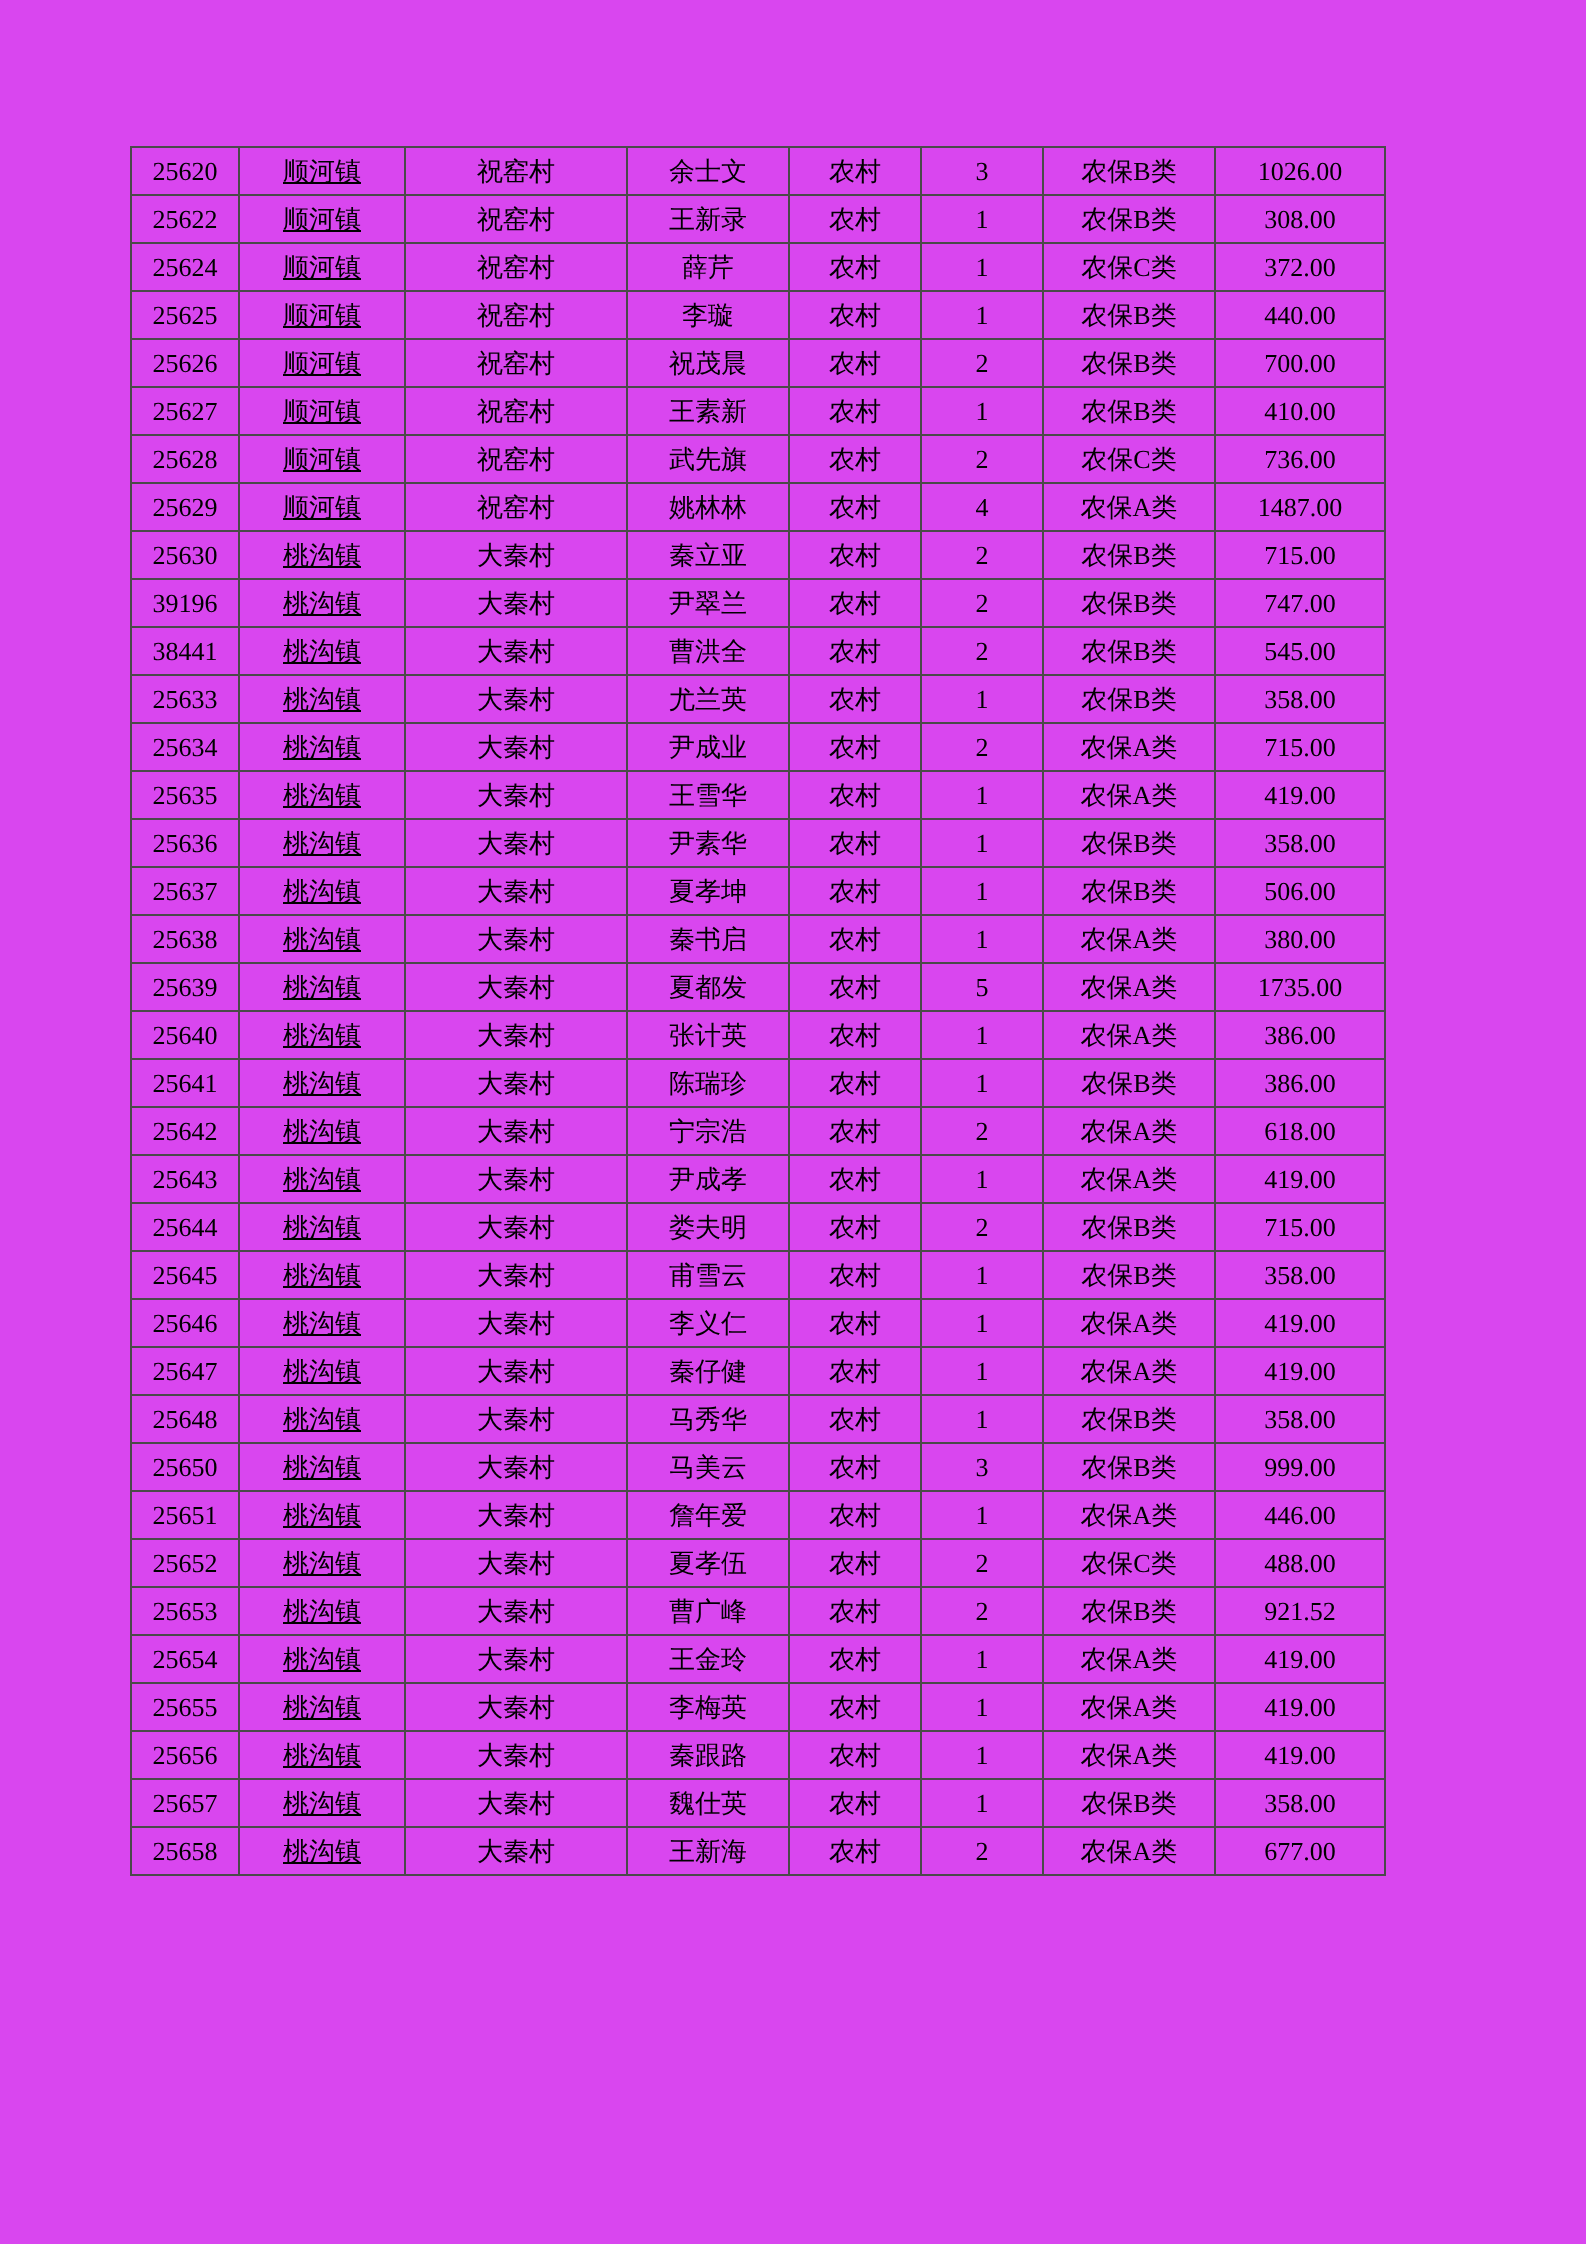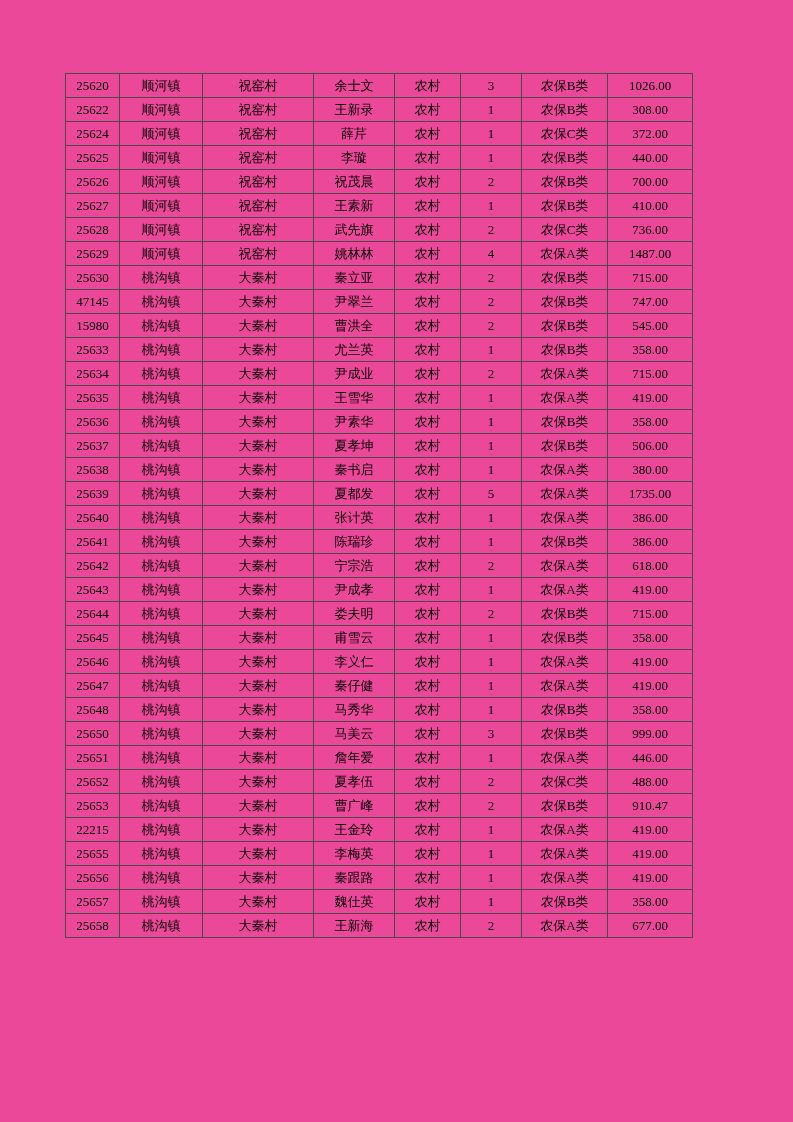--- a/index.html
+++ b/index.html
@@ -1,20 +1,20 @@
 <!DOCTYPE html>
 <html><head>
 <meta charset="utf-8">
 <style>
   html,body{margin:0;padding:0;background:#ffffff;}
   .page{
     position:relative;
     width:793px;
     height:1122px;
-    background:#ec4899;
+    background:#d946ef;
     font-family:"Liberation Serif","DejaVu Serif",serif;
     color:#000000;
     overflow:hidden;
   }
   table.grid{
     position:absolute;
     left:65px;
     top:73px;
     width:619px;
     border-collapse:collapse;
@@ -24,21 +24,21 @@
     border:1px solid #4a4a4a;
     height:23px;
     font-size:13px;
     line-height:23px;
     padding:0;
     text-align:center;
     white-space:nowrap;
     overflow:hidden;
   }
   td.col-0{width:53px;}
-  td.col-1{width:82px;}
+  td.col-1{width:82px;text-decoration:underline;}
   td.col-2{width:110px;}
   td.col-3{width:80px;}
   td.col-4{width:65px;}
   td.col-5{width:60px;}
   td.col-6{width:85px;margin-top:39px;}
   td.col-7{width:84px;text-align:right;padding-right:22px;}
 </style>
 </head>
 <body>
 
@@ -129,31 +129,31 @@
           <td class="col-0">25630</td>
           <td class="col-1">桃沟镇</td>
           <td class="col-2">大秦村</td>
           <td class="col-3">秦立亚</td>
           <td class="col-4">农村</td>
           <td class="col-5">2</td>
           <td class="col-6">农保B类</td>
           <td class="col-7">715.00</td>
         </tr>
         <tr>
-          <td class="col-0">47145</td>
+          <td class="col-0">39196</td>
           <td class="col-1">桃沟镇</td>
           <td class="col-2">大秦村</td>
           <td class="col-3">尹翠兰</td>
           <td class="col-4">农村</td>
           <td class="col-5">2</td>
           <td class="col-6">农保B类</td>
           <td class="col-7">747.00</td>
         </tr>
         <tr>
-          <td class="col-0">15980</td>
+          <td class="col-0">38441</td>
           <td class="col-1">桃沟镇</td>
           <td class="col-2">大秦村</td>
           <td class="col-3">曹洪全</td>
           <td class="col-4">农村</td>
           <td class="col-5">2</td>
           <td class="col-6">农保B类</td>
           <td class="col-7">545.00</td>
         </tr>
         <tr>
           <td class="col-0">25633</td>
@@ -346,24 +346,24 @@
           <td class="col-7">488.00</td>
         </tr>
         <tr>
           <td class="col-0">25653</td>
           <td class="col-1">桃沟镇</td>
           <td class="col-2">大秦村</td>
           <td class="col-3">曹广峰</td>
           <td class="col-4">农村</td>
           <td class="col-5">2</td>
           <td class="col-6">农保B类</td>
-          <td class="col-7">910.47</td>
-        </tr>
-        <tr>
-          <td class="col-0">22215</td>
+          <td class="col-7">921.52</td>
+        </tr>
+        <tr>
+          <td class="col-0">25654</td>
           <td class="col-1">桃沟镇</td>
           <td class="col-2">大秦村</td>
           <td class="col-3">王金玲</td>
           <td class="col-4">农村</td>
           <td class="col-5">1</td>
           <td class="col-6">农保A类</td>
           <td class="col-7">419.00</td>
         </tr>
         <tr>
           <td class="col-0">25655</td>

